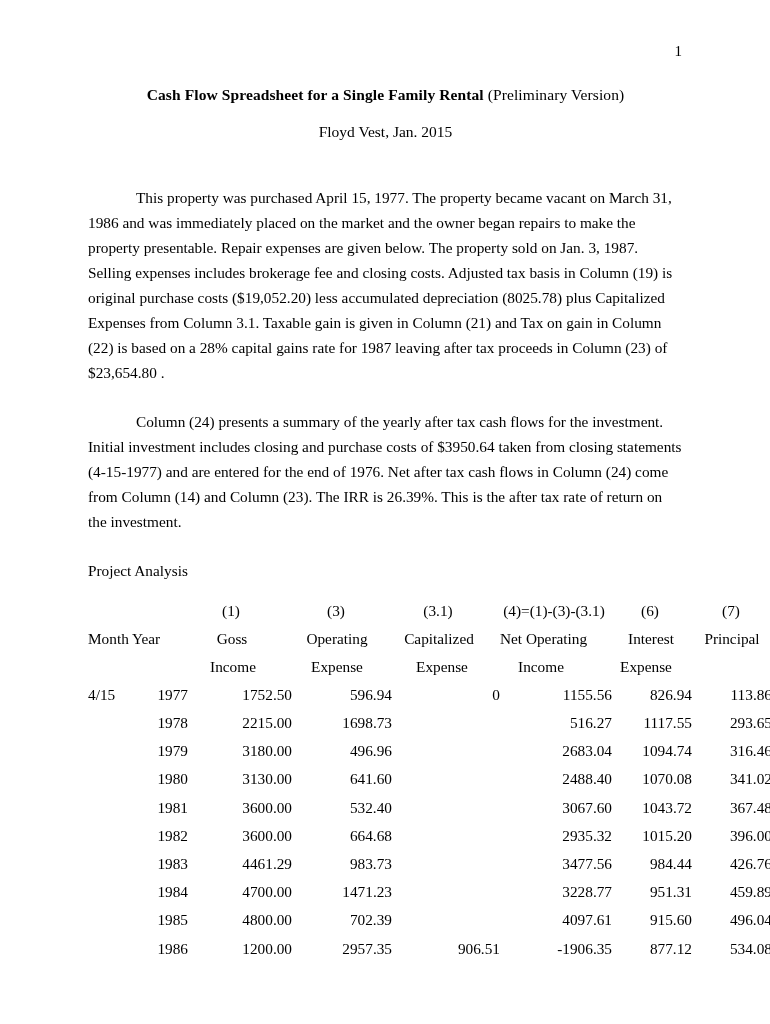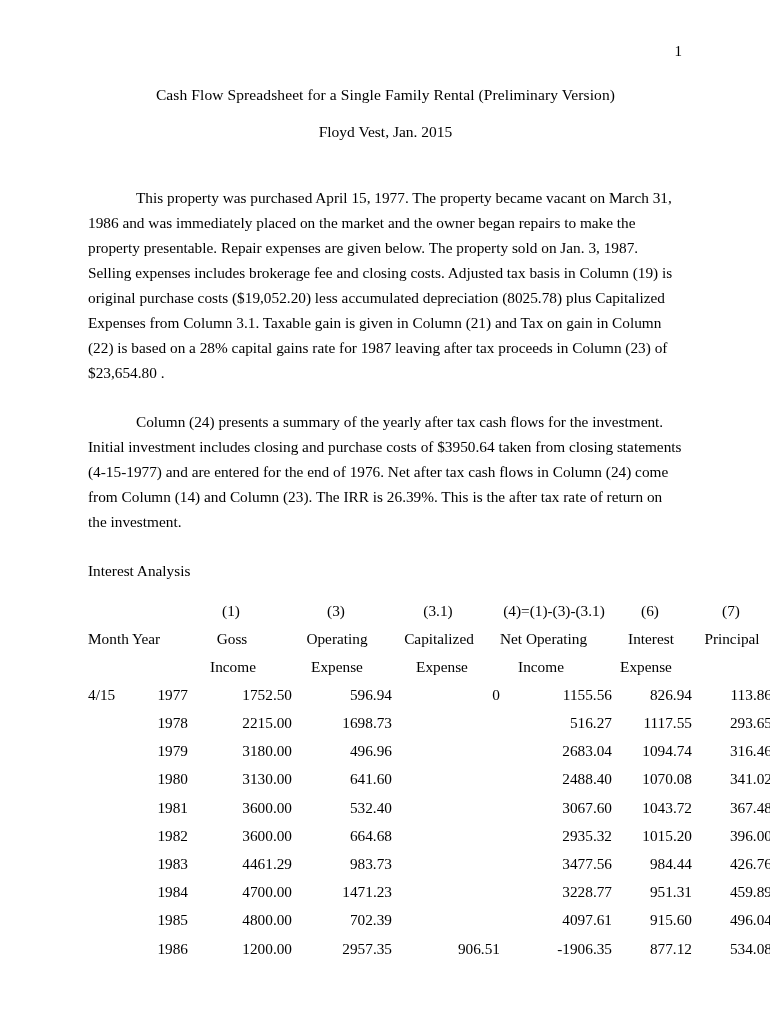--- a/index.html
+++ b/index.html
@@ -36,21 +36,21 @@
     width: 595px;
   }
   .doc-title {
     text-align: center;
     font-size: 15.5px;
     line-height: 1.2;
     margin: 0 0 0 0;
     letter-spacing: 0.1px;
   }
   .doc-title .bold-part {
-    font-weight: normal;
+    font-weight: bold;
   }
   .byline {
     text-align: center;
     font-size: 15.5px;
     margin-top: 18px;
     line-height: 1.2;
   }
   .para {
     font-size: 15.3px;
     line-height: 25px;
@@ -142,21 +142,21 @@
 
     <div class="doc-title"><span class="bold-part">Cash Flow Spreadsheet for a Single Family Rental</span><span> (Preliminary Version)</span></div>
 
     <div class="byline">Floyd Vest, Jan. 2015</div>
 
     <p class="para" id="para-1">This property was purchased April 15, 1977.  The property became vacant on March 31, 1986 and was immediately placed on the market and the owner began repairs to make the property presentable. Repair expenses are given below.  The property sold on Jan. 3, 1987.  Selling expenses includes brokerage fee and closing costs.  Adjusted tax basis in Column (19) is original purchase costs ($19,052.20) less accumulated depreciation (8025.78)  plus Capitalized Expenses from Column 3.1.  Taxable gain is given in Column (21) and Tax on gain in Column (22) is based on a 28% capital gains rate for 1987 leaving after tax proceeds in Column (23) of $23,654.80  .</p>
 
     <p class="para" id="para-2">Column (24) presents a summary of the yearly after tax cash flows for the investment.  Initial investment includes closing and purchase costs of $3950.64 taken from closing statements (4-15-1977) and are entered for the end of 1976.  Net after tax cash flows in Column (24) come from Column (14) and Column (23).  The IRR is 26.39%.  This is the after tax rate of return on the investment.</p>
 
 
-    <div class="para no-indent" id="section-heading">Interest Analysis</div>
+    <div class="para no-indent" id="section-heading">Project Analysis</div>
 
     <table class="analysis-table">
       <thead>
         <tr class="hdr-row">
           <th class="col-month num-hdr"></th>
           <th class="col-year num-hdr"></th>
           <th class="col-1 num-hdr">(1)</th>
           <th class="col-3 num-hdr">(3)</th>
           <th class="col-31 num-hdr">(3.1)</th>
           <th class="col-4 num-hdr">(4)=(1)-(3)-(3.1)</th>

